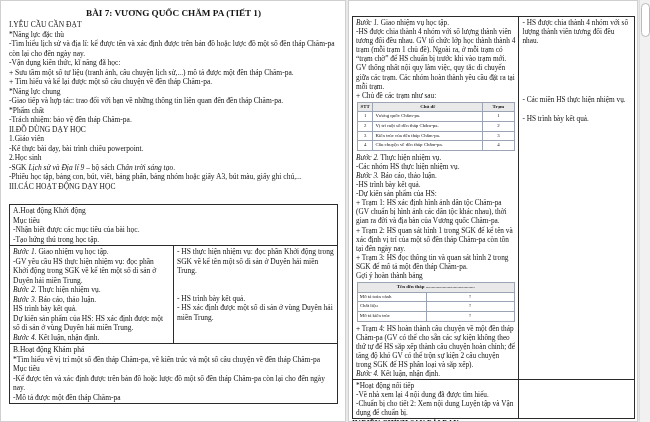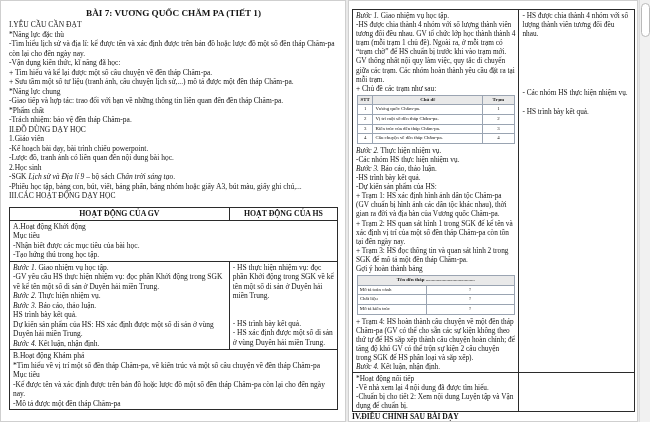--- a/index.html
+++ b/index.html
@@ -9,21 +9,21 @@
   .page1{left:0;width:346px;padding:6px 7px 3px 8px}
   .page2{left:348px;width:290px;padding:2px 2px 0 3px}
   .title{text-align:center;font-weight:bold;font-size:9.2px;line-height:13px}
   .ln{font-size:7.5px;line-height:9.5px}
   .page2 .ln{font-size:7.3px;line-height:9.1px}
   .b{font-weight:normal}
   .it{font-style:italic}
   .g1{margin-top:18px}
   .g2{margin-top:50px}
   .g3{margin-top:10px}
-  table.main{border-collapse:collapse;width:100%;margin-top:6px;table-layout:fixed}
+  table.main{border-collapse:collapse;width:100%;margin-top:13px;table-layout:fixed}
   table.main>tbody>tr>td,table.main>tbody>tr>th{border:1px solid #2b2b2b;vertical-align:top;padding:1px 3px}
   table.main th{font-size:7.8px;line-height:10px;text-align:center;font-weight:bold}
   .page1 .gvcol{width:67%}
   .page2 .gvcol{width:59%}
   table.mini{border-collapse:collapse;width:99%;margin:2px auto;table-layout:fixed}
   table.mini th,table.mini td{border:1px solid #9aa4b2;font-size:4.9px;line-height:6.6px;padding:1px 2px;vertical-align:top}
   table.mini th{background:#e9e9e9;font-weight:bold;text-align:center}
   table.station td:first-child,table.station td:last-child{text-align:center}
   table.station col.c1{width:10%}
   table.station col.c2{width:70%}
@@ -39,41 +39,36 @@
 
 <div>
 
   <div class="page page1">
     <div class="title">BÀI 7: VƯƠNG QUỐC CHĂM PA (TIẾT 1)</div>
     <div>
         <div class="ln b"><span>I.YÊU CẦU CẦN ĐẠT</span></div>
         <div class="ln b"><span>*Năng lực đặc thù</span></div>
         <div class="ln "><span>-Tìm hiểu lịch sử và địa lí: kể được tên và xác định được trên bản đồ hoặc lược đồ một số đền tháp Chăm-pa còn lại cho đến ngày nay.</span></div>
         <div class="ln "><span>-Vận dụng kiến thức, kĩ năng đã học:</span></div>
+        <div class="ln "><span>+ Sưu tầm một số tư liệu (tranh ảnh, câu chuyện lịch sử,...) mô tả được một đền tháp Chăm-pa.</span></div>
         <div class="ln "><span>+ Tìm hiểu và kể lại được một số câu chuyện về đền tháp Chăm-pa.</span></div>
-        <div class="ln "><span>+ Sưu tầm một số tư liệu (tranh ảnh, câu chuyện lịch sử,...) mô tả được một đền tháp Chăm-pa.</span></div>
         <div class="ln b"><span>*Năng lực chung</span></div>
         <div class="ln "><span>-Giao tiếp và hợp tác: trao đổi với bạn về những thông tin liên quan đến đền tháp Chăm-pa.</span></div>
         <div class="ln b"><span>*Phẩm chất</span></div>
         <div class="ln "><span>-Trách nhiệm: bảo vệ đền tháp Chăm-pa.</span></div>
         <div class="ln b"><span>II.ĐỒ DÙNG DẠY HỌC</span></div>
         <div class="ln b"><span>1.Giáo viên</span></div>
-        <div class="ln "><span>-Kế hoạch bài dạy, bài trình chiếu powerpoint.</span></div>
-        <div class="ln "><span>-Lược đồ, tranh ảnh có liên quan đến nội dung bài học.</span></div>
+        <div class="ln "><span>-Kế thực bài dạy, bài trình chiếu powerpoint.</span></div>
         <div class="ln b"><span>2.Học sinh</span></div>
         <div class="ln "><span>-SGK </span><span class="it">Lịch sử và Địa lí 9</span><span> – bộ sách </span><span class="it">Chân trời sáng tạo</span><span>.</span></div>
         <div class="ln "><span>-Phiếu học tập, bảng con, bút, viết, bảng phấn, bảng nhóm hoặc giấy A3, bút màu, giấy ghi chú,...</span></div>
         <div class="ln b"><span>III.CÁC HOẠT ĐỘNG DẠY HỌC</span></div>
       </div>
     <table class="main">
       <tbody>
-        <tr>
-          <th class="gvcol">HOẠT ĐỘNG CỦA GV</th>
-          <th>HOẠT ĐỘNG CỦA HS</th>
-        </tr>
         <tr>
           <td colspan="2">
               <div>
                 <div class="ln b"><span>A.Hoạt động Khởi động</span></div>
                 <div class="ln b"><span>Mục tiêu</span></div>
                 <div class="ln "><span>-Nhận biết được các mục tiêu của bài học.</span></div>
                 <div class="ln "><span>-Tạo hứng thú trong học tập.</span></div>
               </div>
             </td>
         </tr>
@@ -195,21 +190,21 @@
                 </tbody>
             </table>
             <div>
                 <div class="ln "><span>+ Trạm 4: HS hoàn thành câu chuyện về một đền tháp Chăm-pa (GV có thể cho sẵn các sự kiện không theo thứ tự để HS sắp xếp thành câu chuyện hoàn chỉnh; để tăng độ khó GV có thể trộn sự kiện 2 câu chuyện trong SGK để HS phân loại và sắp xếp).</span></div>
                 <div class="ln "><span class="it">Bước 4.</span><span> Kết luận, nhận định.</span></div>
               </div>
           </td>
           <td>
             <div>
                 <div class="ln "><span>- HS được chia thành 4 nhóm với số lượng thành viên tương đối đều nhau.</span></div>
-                <div class="ln g2"><span>- Các nhóm HS thực hiện nhiệm vụ.</span></div>
+                <div class="ln g2"><span>- Các miền HS thực hiện nhiệm vụ.</span></div>
                 <div class="ln g3"><span>- HS trình bày kết quả.</span></div>
               </div>
           </td>
         </tr>
         <tr>
           <td>
               <div>
                 <div class="ln b"><span>*Hoạt động nối tiếp</span></div>
                 <div class="ln "><span>-Về nhà xem lại 4 nội dung đã được tìm hiểu.</span></div>
                 <div class="ln "><span>-Chuẩn bị cho tiết 2: Xem nội dung Luyện tập và Vận dụng để chuẩn bị.</span></div>

